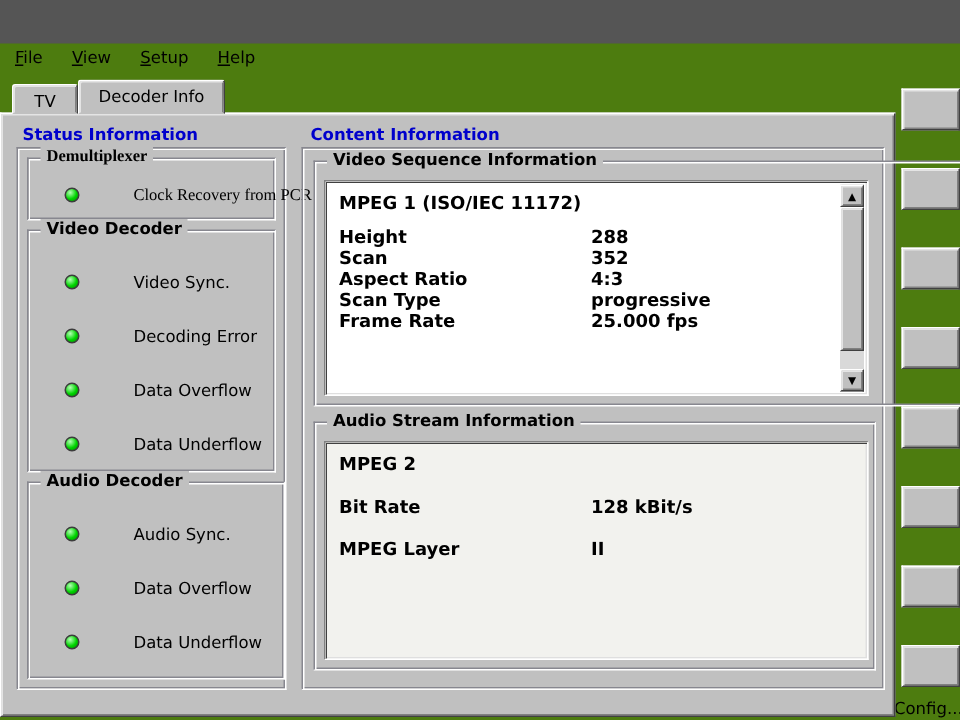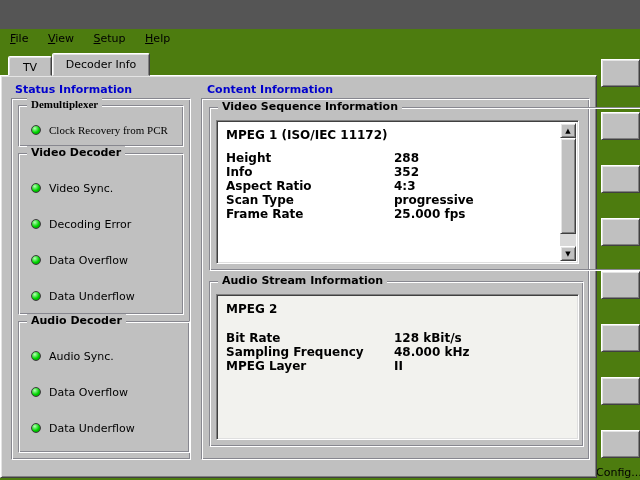--- a/index.html
+++ b/index.html
@@ -52,21 +52,21 @@
   .section-title { position:absolute; font-weight:bold; color:#0000cc; }
 
   .outer-box { position:absolute; }
   .groupbox { position:absolute; }
   .group-label {
     position:absolute; top:-8px; left:8px; background:#c0c0c0;
     padding:0 4px; font-weight:bold; white-space:nowrap;
   }
 
   
-  .led-item { position:absolute; left:12px; height:12px; display:flex; align-items:center; }
+  .led-item { position:absolute; left:24px; height:12px; display:flex; align-items:center;gap:28px; }
   .led {
     width:10px; height:10px; border-radius:50%; margin-right:8px; flex:0 0 auto;
     background: radial-gradient(circle at 35% 30%, #b6ffb6, #00d400 55%, #009000 95%);
     border:1px solid #3c3c3c;
   }
   .led-item span.lbl { white-space:nowrap; }
 
   
   .info-box { position:absolute; }
   .info-line { position:absolute; left:0; right:20px; height:14px; font-weight:bold; font-size:12px; white-space:nowrap; }
@@ -173,21 +173,21 @@
         <span class="group-label">Video Sequence Information</span>
         <div class="info-box bevel-in" style="left:6px; top:12px; width:363px; height:144px; background:#ffffff;">
           <div class="info-line" style="top:7px;">
             <span class="i-label">MPEG 1 (ISO/IEC 11172)</span>
           </div>
           <div class="info-line" style="top:30px;">
             <span class="i-label">Height</span>
             <span class="i-value">288</span>
           </div>
           <div class="info-line" style="top:44px;">
-            <span class="i-label">Info</span>
+            <span class="i-label">Scan</span>
             <span class="i-value">352</span>
           </div>
           <div class="info-line" style="top:58px;">
             <span class="i-label">Aspect Ratio</span>
             <span class="i-value">4:3</span>
           </div>
           <div class="info-line" style="top:72px;">
             <span class="i-label">Scan Type</span>
             <span class="i-value">progressive</span>
           </div>
@@ -206,24 +206,20 @@
 
       <div class="groupbox etched" style="left:7px; top:182px; width:375px; height:166px;">
         <span class="group-label">Audio Stream Information</span>
         <div class="info-box bevel-in" style="left:6px; top:12px; width:363px; height:146px; background:#f2f2ee;">
           <div class="info-line" style="top:7px;">
             <span class="i-label">MPEG 2</span>
           </div>
           <div class="info-line" style="top:36px;">
             <span class="i-label">Bit Rate</span>
             <span class="i-value">128 kBit/s</span>
-          </div>
-          <div class="info-line" style="top:50px;">
-            <span class="i-label">Sampling Frequency</span>
-            <span class="i-value">48.000 kHz</span>
           </div>
           <div class="info-line" style="top:64px;">
             <span class="i-label">MPEG Layer</span>
             <span class="i-value">II</span>
           </div>
         </div>
       </div>
     </div>
   </div>
 

